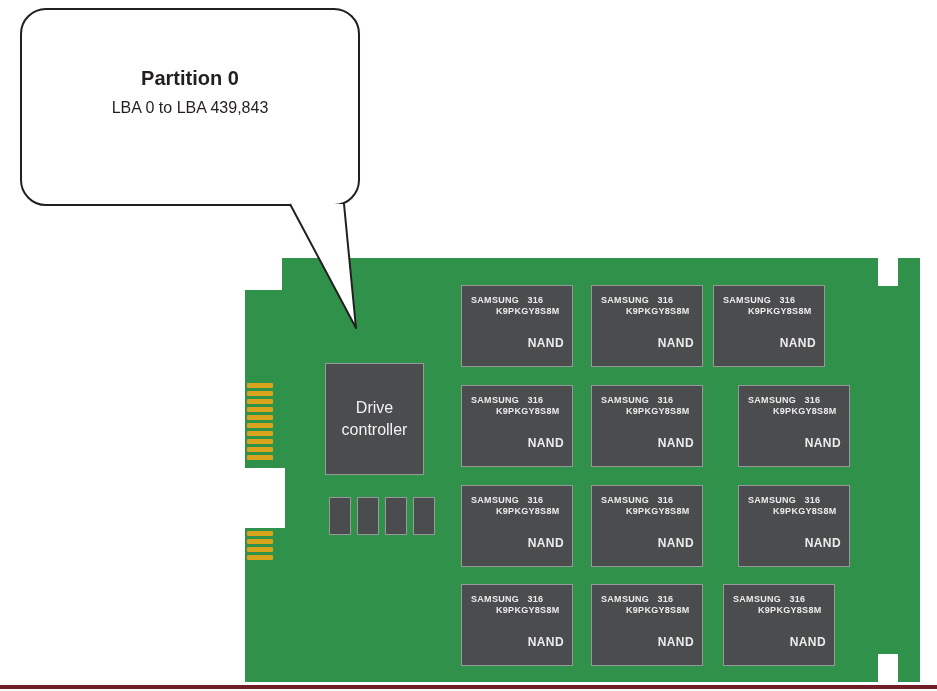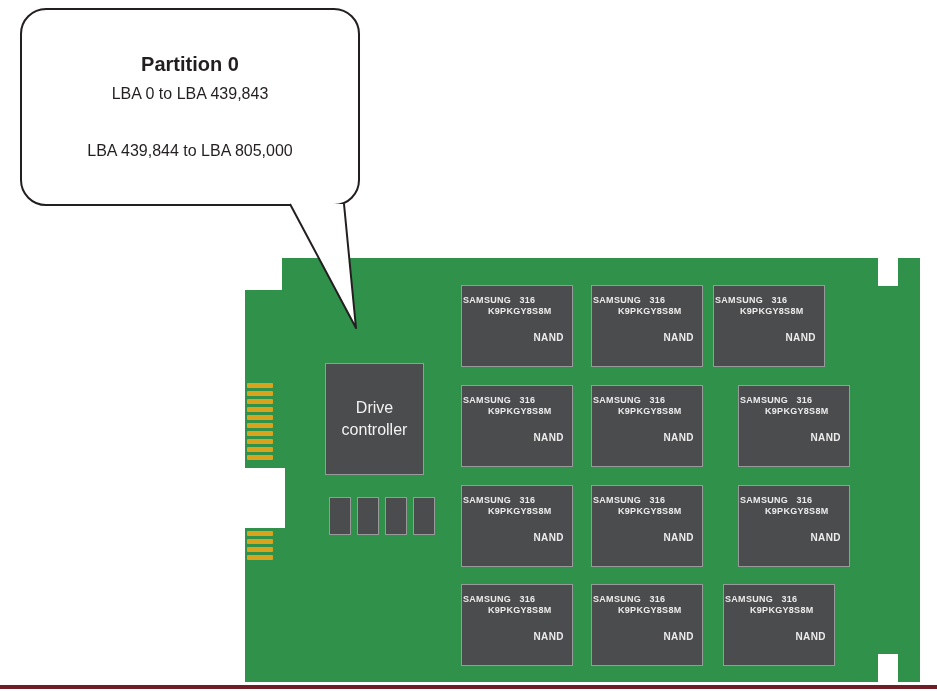--- a/index.html
+++ b/index.html
@@ -37,26 +37,26 @@
     color:var(--chip-text);
   }
   .controller{
     left:325px;top:363px;width:99px;height:112px;
     display:flex;align-items:center;justify-content:center;text-align:center;
     font-size:16px;line-height:1.35;color:#f2f2f2;padding:6px 18px;
   }
   .smd{position:absolute;top:497px;width:22px;height:38px;background:var(--chip-gray);border:1px solid var(--chip-border);}
 
   .nand{
-    width:112px;height:82px;padding:9px 8px 7px 1px;
+    width:112px;height:82px;padding:9px 8px 7px 9px;
     font-size:9px;font-weight:bold;letter-spacing:.3px;
   }
   .nand .vendor{white-space:pre;margin-bottom:1px;}
   .nand .part{white-space:pre;margin-left:25px;}
-  .nand .type{position:absolute;right:8px;bottom:23px;font-size:10px;letter-spacing:.4px;}
+  .nand .type{position:absolute;right:8px;bottom:16px;font-size:12px;letter-spacing:.4px;}
 
   
   .bubble{
     position:absolute;left:20px;top:8px;width:340px;height:198px;
     background:#ffffff;border:2px solid var(--callout-border);border-radius:26px;
     display:flex;flex-direction:column;justify-content:center;align-items:center;
     text-align:center;color:#231f20;z-index:5;
   }
   .bubble .group + .group{margin-top:28px;}
   .bubble .title{font-weight:bold;font-size:20px;line-height:29px;}
@@ -166,21 +166,20 @@
       <div class="type">NAND</div>
     </div>
     </div>
 
   <div class="bubble">
     <div class="group">
       <div class="title">Partition 0</div>
       <div class="range">LBA 0 to LBA 439,843</div>
     </div>
     <div class="group">
-      <div class="range">LBA 439,844 to LBA 805,000</div>
     </div>
   </div>
 
   <svg class="tail-svg" viewBox="0 0 937 691">
     <path d="M 290 204 L 356 328 L 344 204" fill="#ffffff" stroke="#231f20" stroke-width="2" stroke-linejoin="round"></path>
   </svg>
 
   <div class="footer-rule"></div>
 
 </div>

